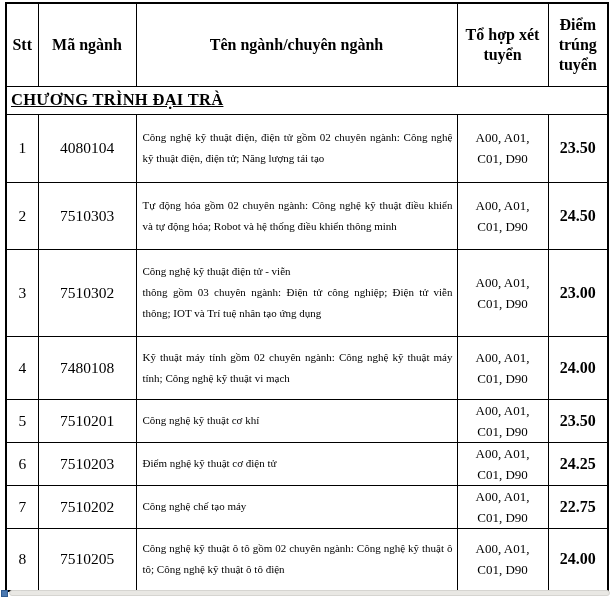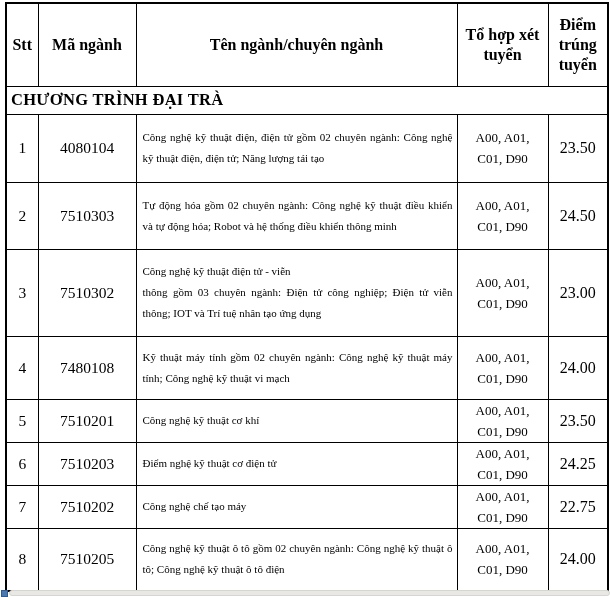--- a/index.html
+++ b/index.html
@@ -31,21 +31,21 @@
     overflow: hidden;
   }
   .admission-table thead tr { height: 83px; }
   .admission-table th {
     font-weight: bold;
     font-size: 16px;
     line-height: 1.25;
     text-align: center;
     padding: 2px;
   }
-  tr.section-row { height: 28px; }
+  tr.section-row { height: 28px; text-decoration: underline; }
   td.section-cell {
     font-weight: bold;
     font-size: 16.5px;
     text-align: left;
     padding: 1px 4px 2px 4px;
     letter-spacing: 0.3px;
   }
   td.c-stt, td.c-ma {
     text-align: center;
     font-size: 15.5px;
@@ -58,21 +58,21 @@
     white-space: pre-line;
   }
   td.c-tohop {
     text-align: center;
     font-size: 13px;
     line-height: 21px;
     padding: 0 8px;
   }
   td.c-diem {
     text-align: center;
-    font-weight: normal;
+    font-weight: bold;
     font-size: 16px;
   }
   .scroll-strip {
     position: absolute;
     left: 9px;
     right: 0;
     bottom: 1px;
     height: 4px;
     background: #e9e8e4;
     border: 1px solid #d6d5d1;

